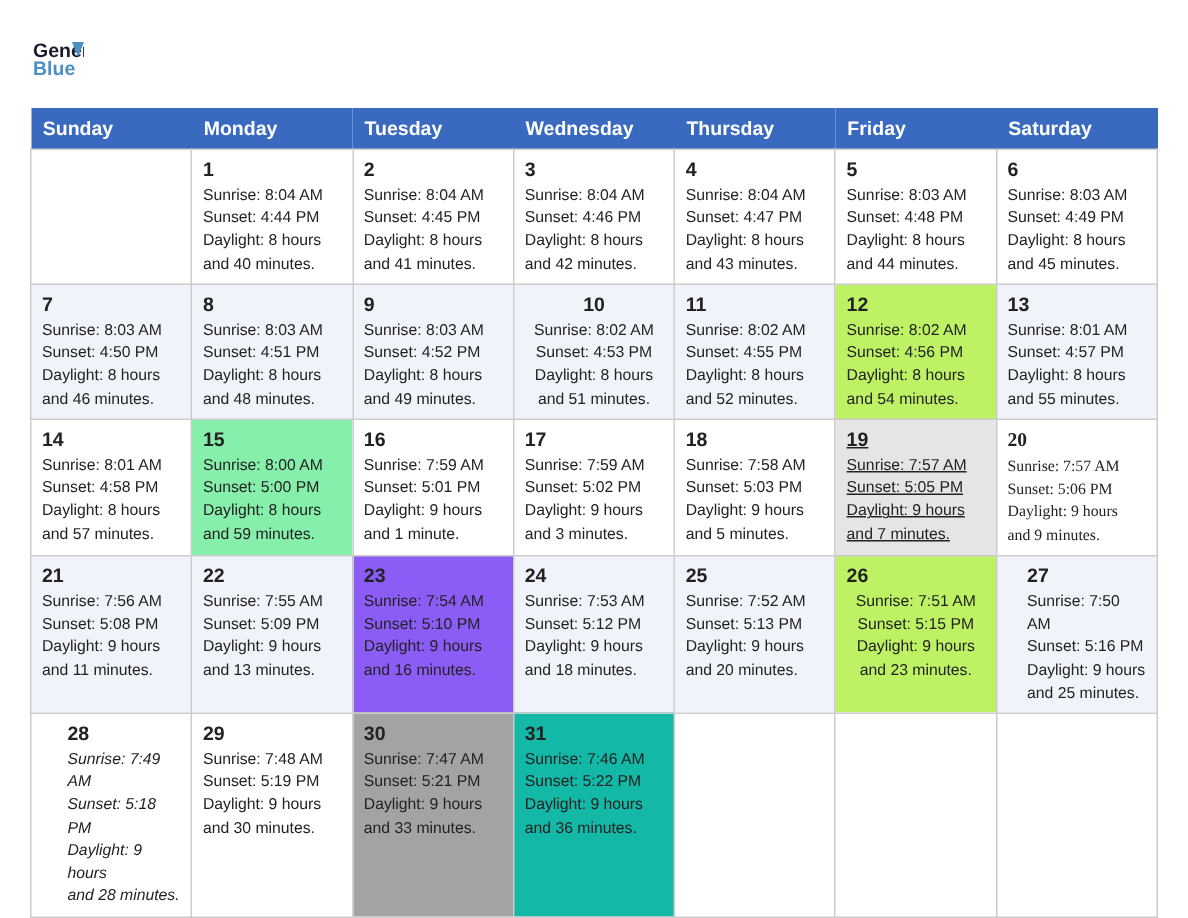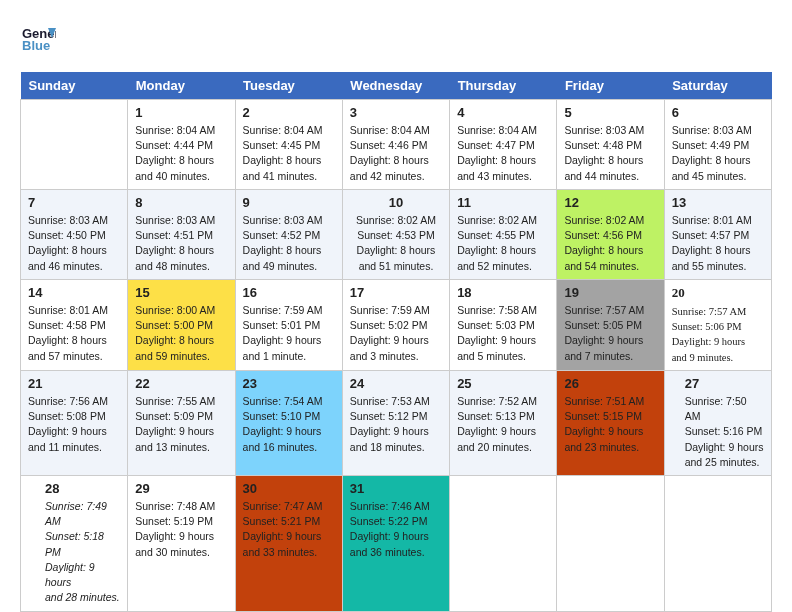--- a/index.html
+++ b/index.html
@@ -207,21 +207,21 @@
         </td>
       </tr>
       <tr>
         <td style="background-color: rgb(255, 255, 255);">
           <span class="day-num">14</span>
           <div class="day-info" style="white-space: pre-line;">Sunrise: 8:01 AM
 Sunset: 4:58 PM
 Daylight: 8 hours
 and 57 minutes.</div>
         </td>
-        <td style="background-color: #fde047;">
+        <td style="background-color: #86efac;">
           <span class="day-num">15</span>
           <div class="day-info" style="white-space: pre-line;">Sunrise: 8:00 AM
 Sunset: 5:00 PM
 Daylight: 8 hours
 and 59 minutes.</div>
         </td>
         <td style="background-color: rgb(255, 255, 255);">
           <span class="day-num">16</span>
           <div class="day-info" style="white-space: pre-line;">Sunrise: 7:59 AM
 Sunset: 5:01 PM
@@ -235,21 +235,21 @@
 Daylight: 9 hours
 and 3 minutes.</div>
         </td>
         <td style="background-color: rgb(255, 255, 255);">
           <span class="day-num">18</span>
           <div class="day-info" style="white-space: pre-line;">Sunrise: 7:58 AM
 Sunset: 5:03 PM
 Daylight: 9 hours
 and 5 minutes.</div>
         </td>
-        <td style="background-color: #a3a3a3;">
+        <td style="background-color: #e5e5e5; text-decoration: underline;">
           <span class="day-num">19</span>
           <div class="day-info" style="white-space: pre-line;">Sunrise: 7:57 AM
 Sunset: 5:05 PM
 Daylight: 9 hours
 and 7 minutes.</div>
         </td>
         <td style="background-color: rgb(255, 255, 255); font-family: Liberation Serif, serif;">
           <span class="day-num">20</span>
           <div class="day-info" style="white-space: pre-line;">Sunrise: 7:57 AM
 Sunset: 5:06 PM
@@ -265,44 +265,44 @@
 Daylight: 9 hours
 and 11 minutes.</div>
         </td>
         <td style="background-color: rgb(240, 244, 250);">
           <span class="day-num">22</span>
           <div class="day-info" style="white-space: pre-line;">Sunrise: 7:55 AM
 Sunset: 5:09 PM
 Daylight: 9 hours
 and 13 minutes.</div>
         </td>
-        <td style="background-color: #7dd3fc;">
+        <td style="background-color: #8b5cf6;">
           <span class="day-num">23</span>
           <div class="day-info" style="white-space: pre-line;">Sunrise: 7:54 AM
 Sunset: 5:10 PM
 Daylight: 9 hours
 and 16 minutes.</div>
         </td>
         <td style="background-color: rgb(240, 244, 250);">
           <span class="day-num">24</span>
           <div class="day-info" style="white-space: pre-line;">Sunrise: 7:53 AM
 Sunset: 5:12 PM
 Daylight: 9 hours
 and 18 minutes.</div>
         </td>
         <td style="background-color: rgb(240, 244, 250);">
           <span class="day-num">25</span>
           <div class="day-info" style="white-space: pre-line;">Sunrise: 7:52 AM
 Sunset: 5:13 PM
 Daylight: 9 hours
 and 20 minutes.</div>
         </td>
-        <td style="background-color: #c2410c;">
+        <td style="background-color: #bef264;">
           <span class="day-num">26</span>
-          <div class="day-info" style="white-space: pre-line;">Sunrise: 7:51 AM
+          <div class="day-info" style="white-space: pre-line; text-align: center;">Sunrise: 7:51 AM
 Sunset: 5:15 PM
 Daylight: 9 hours
 and 23 minutes.</div>
         </td>
         <td style="background-color: rgb(240, 244, 250); padding-left: 20px;">
           <span class="day-num">27</span>
           <div class="day-info" style="white-space: pre-line;">Sunrise: 7:50 AM
 Sunset: 5:16 PM
 Daylight: 9 hours
 and 25 minutes.</div>
@@ -316,21 +316,21 @@
 Daylight: 9 hours
 and 28 minutes.</div>
         </td>
         <td style="background-color: rgb(255, 255, 255);">
           <span class="day-num">29</span>
           <div class="day-info" style="white-space: pre-line;">Sunrise: 7:48 AM
 Sunset: 5:19 PM
 Daylight: 9 hours
 and 30 minutes.</div>
         </td>
-        <td style="background-color: #c2410c;">
+        <td style="background-color: #a3a3a3;">
           <span class="day-num">30</span>
           <div class="day-info" style="white-space: pre-line;">Sunrise: 7:47 AM
 Sunset: 5:21 PM
 Daylight: 9 hours
 and 33 minutes.</div>
         </td>
         <td style="background-color: #14b8a6;">
           <span class="day-num">31</span>
           <div class="day-info" style="white-space: pre-line;">Sunrise: 7:46 AM
 Sunset: 5:22 PM

